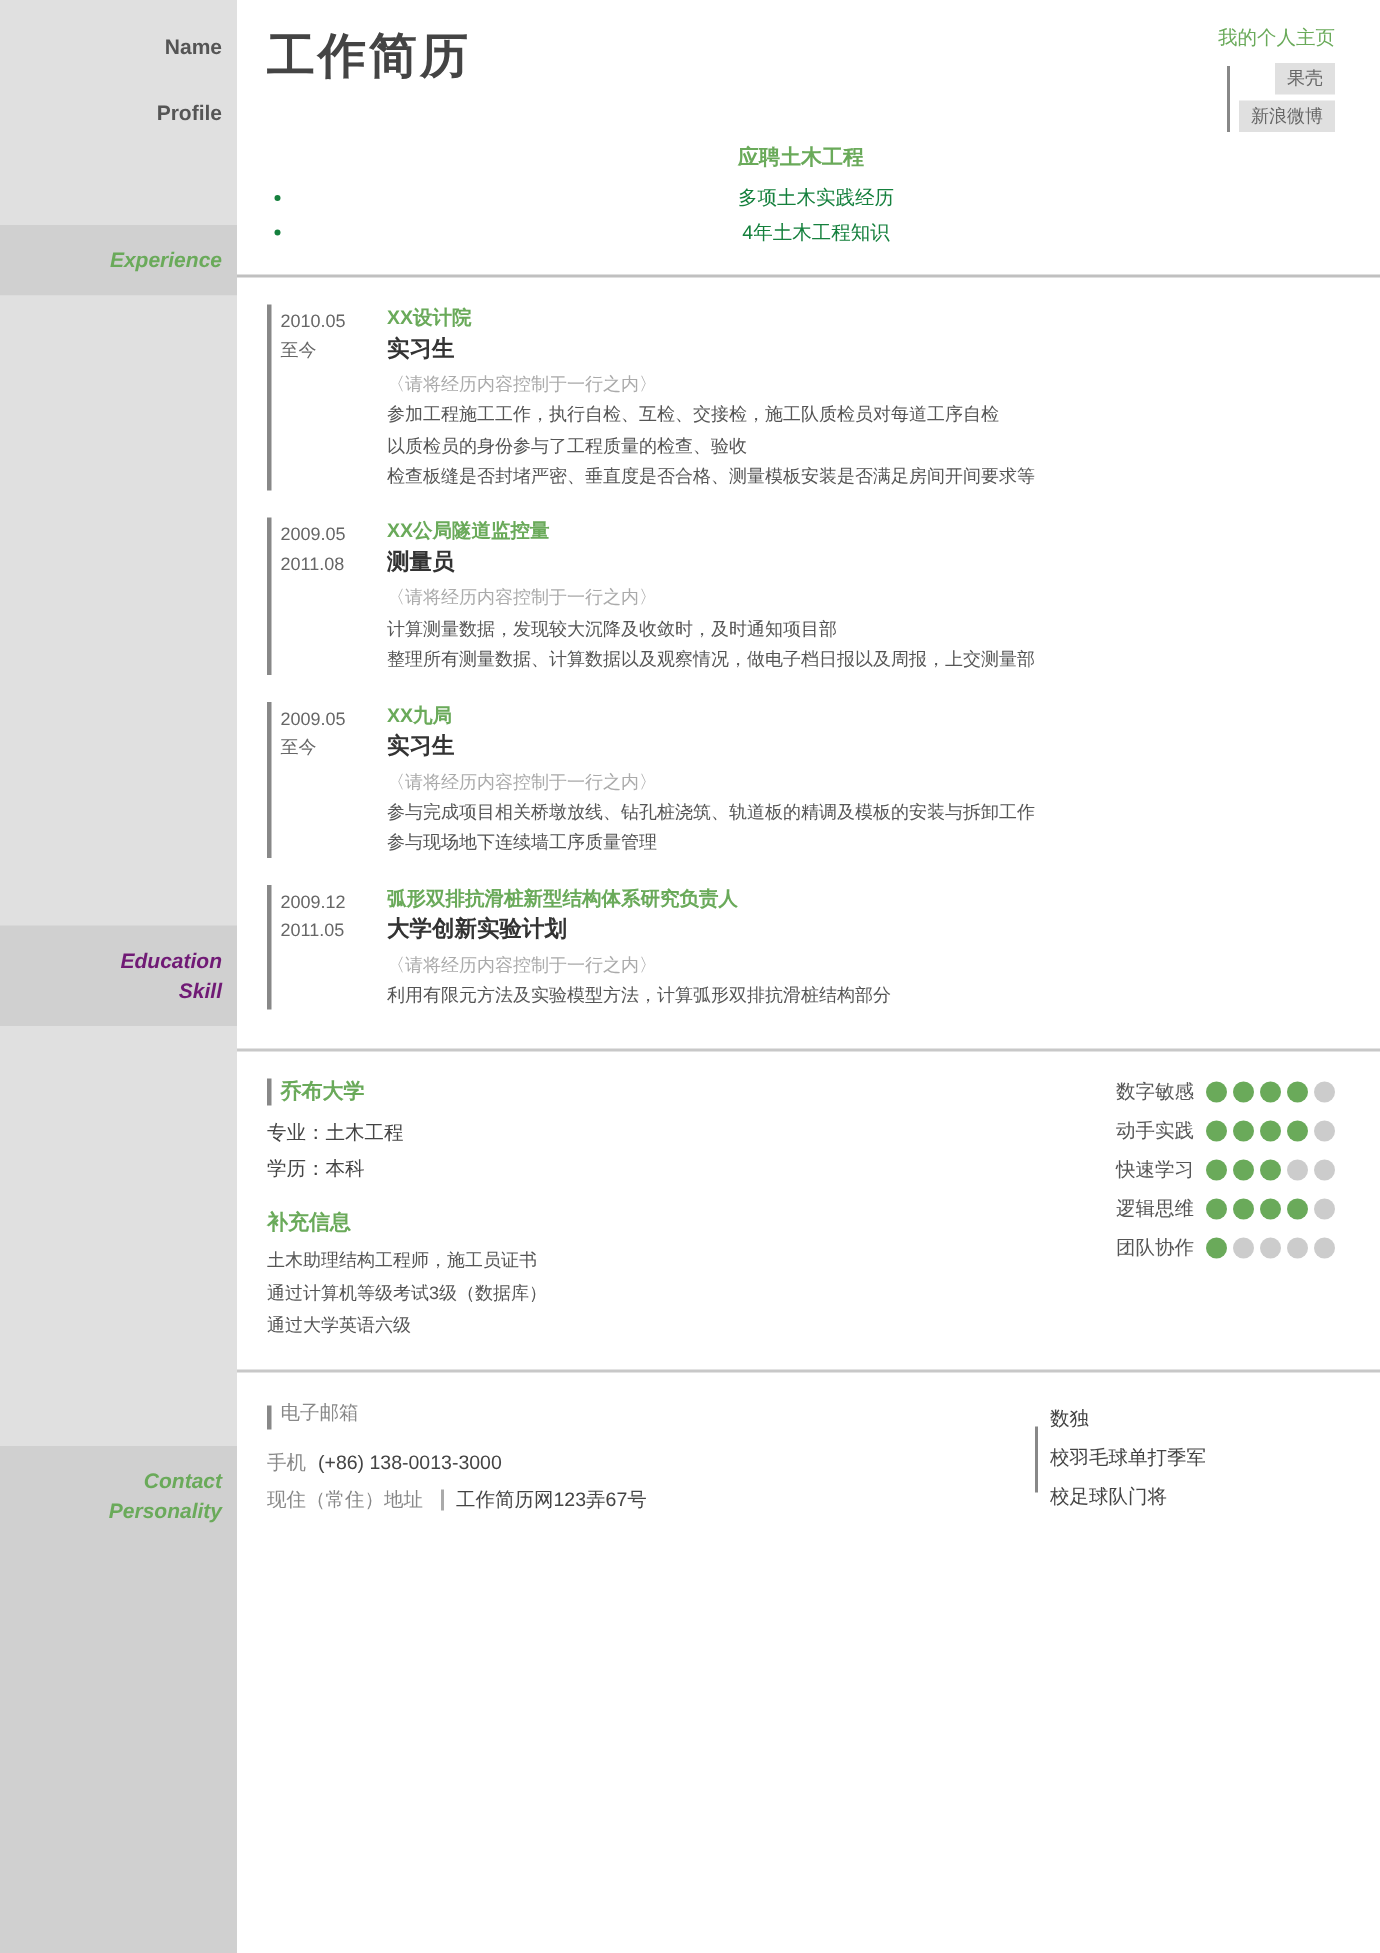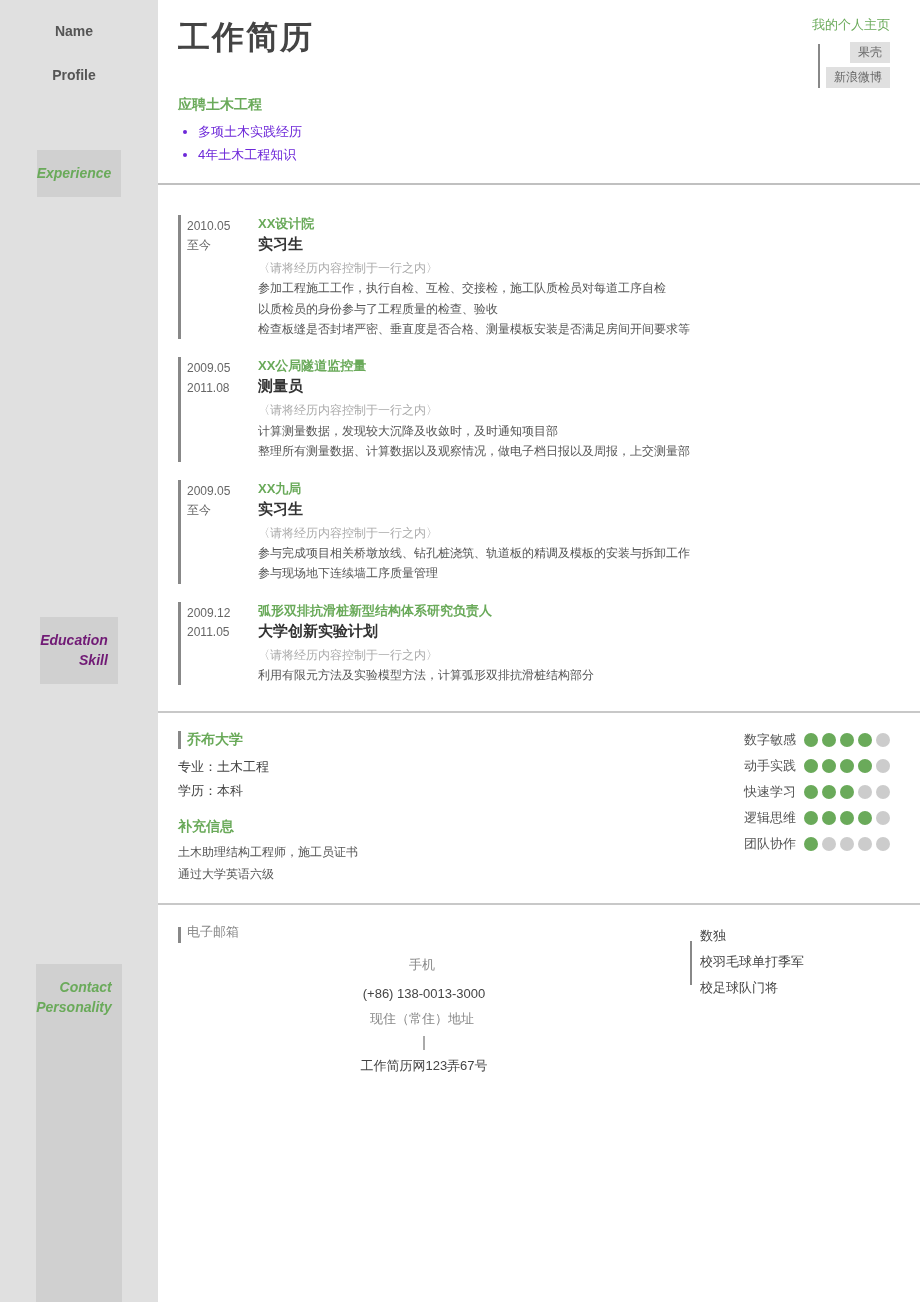--- a/index.html
+++ b/index.html
@@ -16,21 +16,20 @@
       width: 920px;
       min-height: 1302px;
     }
     
     .sidebar {
       width: 158px;
       background: #e0e0e0;
       flex-shrink: 0;
       display: flex;
       flex-direction: column;
-      align-items: center;
     }
     .sidebar-label {
       font-size: 14px;
       font-weight: bold;
       color: #555;
       line-height: 1.4;
     }
     .sidebar-experience {
       padding: 14px 10px 14px 0;
       text-align: right;
@@ -72,21 +71,21 @@
     }
     .profile-job {
       color: #6aaa5a;
       font-size: 14px;
       font-weight: bold;
       margin-bottom: 6px;
     }
     .profile-bullets {
       list-style: disc;
       padding-left: 20px;
-      color: #6d28d9;
+      color: #15803d;
       line-height: 1.8;
       font-size: 13px;
     }
     .exp-entry {
       display: flex;
       margin-bottom: 18px;
     }
     .exp-date {
       width: 70px;
       flex-shrink: 0;
@@ -192,37 +191,37 @@
       color: #888;
       margin-bottom: 6px;
     }
     .contact-row {
       display: flex;
       align-items: center;
       font-size: 13px;
       color: #444;
       line-height: 1.9;
       gap: 4px;
-      flex-direction: column;
     }
     .contact-label-tag {
       color: #888;
       margin-right: 4px;
     }
     .contact-right {
       width: 200px;
       flex-shrink: 0;
       font-size: 13px;
       color: #444;
       line-height: 2;
     }
 
     .profile-area {
       padding: 8px 30px 16px 20px;
       border-bottom: 2px solid #c0c0c0;
+      text-align: center;
     }
 
     .exp-section-wrap {
       padding: 8px 0 8px 0;
     }
     .exp-inner {
       padding: 0 30px 0 20px;
     }
     .section-border-bottom {
       border-bottom: 2px solid #c8c8c8;
@@ -292,21 +291,21 @@
       <div class="profile-job">应聘土木工程</div>
       <ul class="profile-bullets">
         <li>多项土木实践经历</li>
         <li>4年土木工程知识</li>
       </ul>
     </div>
 
     <div class="exp-section-wrap section-border-bottom">
       <div class="exp-inner">
 
-        <div class="exp-entry" style="margin-top:22px;">
+        <div class="exp-entry" style="margin-top:10px;">
           <div class="exp-date">
             <div>2010.05</div>
             <div>至今</div>
           </div>
           <div class="exp-content">
             <div class="exp-company">XX设计院</div>
             <div class="exp-title">实习生</div>
             <div class="exp-desc">
               <div class="exp-placeholder">〈请将经历内容控制于一行之内〉</div>
               <div>参加工程施工工作，执行自检、互检、交接检，施工队质检员对每道工序自检</div>
@@ -370,20 +369,21 @@
       <div style="display:flex; padding: 10px 30px 10px 20px; gap: 20px;">
 
         <div class="edu-left">
           <div class="edu-university">乔布大学</div>
           <div class="edu-detail">专业：土木工程</div>
           <div class="edu-detail">学历：本科</div>
 
           <div class="edu-supplement">
             <div class="supplement-title">补充信息</div>
             <div class="supplement-text">土木助理结构工程师，施工员证书</div>
+            <div class="supplement-text">通过计算机等级考试3级（数据库）</div>
             <div class="supplement-text">通过大学英语六级</div>
           </div>
         </div>
 
         <div class="skill-right">
 
           <div class="skill-row">
             <span class="skill-label">数字敏感</span>
             <div class="skill-dots">
               <div class="dot"></div>

